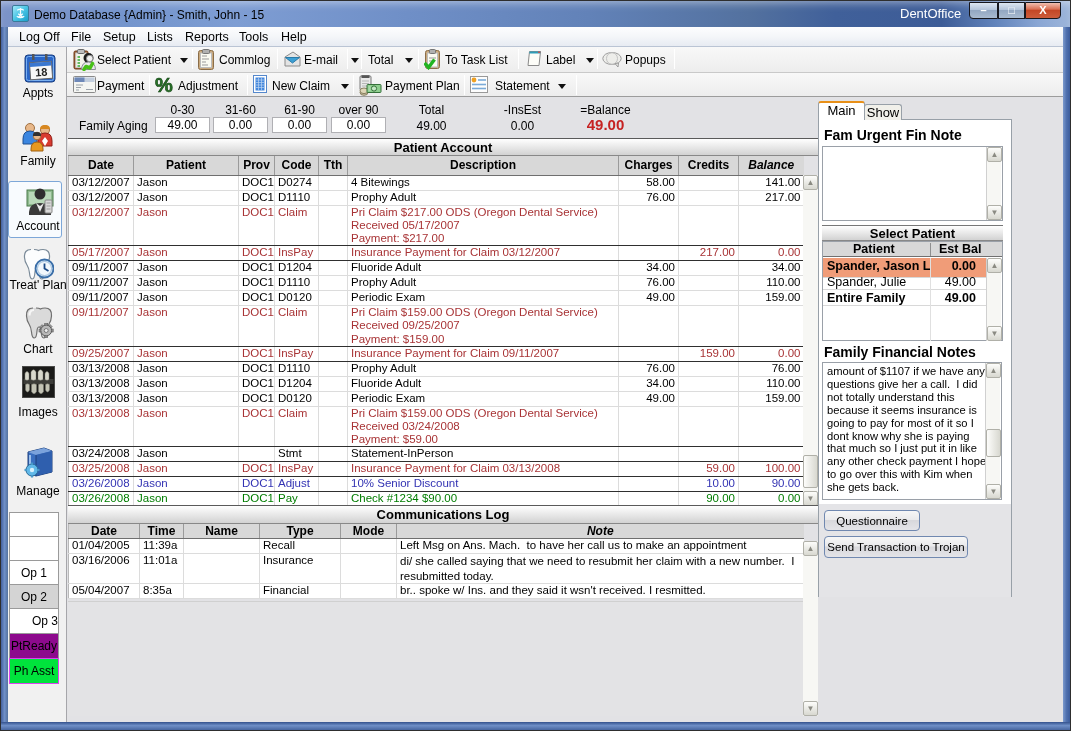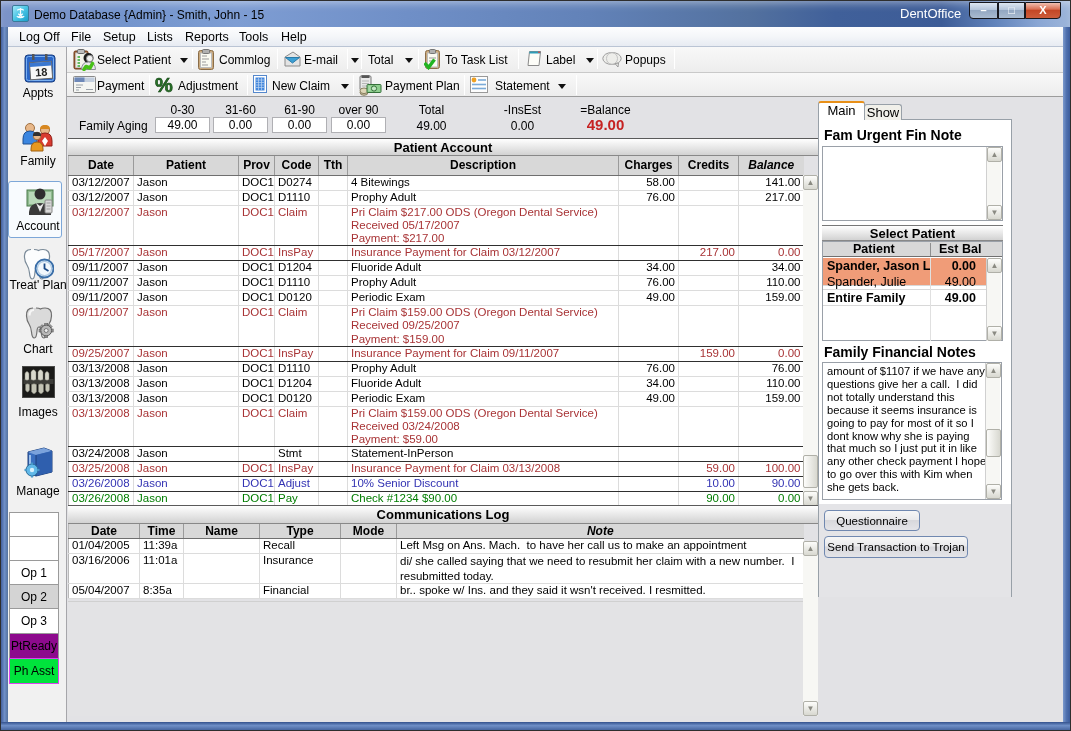--- a/index.html
+++ b/index.html
@@ -315,21 +315,21 @@
         <rect x="8.9" y="29" width="2.2" height="2.5"></rect>
         <rect x="2.5" y="22.9" width="2.5" height="2.2"></rect>
         <rect x="15" y="22.9" width="2.5" height="2.2"></rect>
       </g>
  </svg>
  <div class="slabel" style="left:0px;top:437px">Manage</div>
  <div class="abs" style="left:1px;top:465px;width:50px;height:25px;background:#fff;border:1px solid #9a9a9a"></div>
  <div class="abs" style="left:1px;top:489px;width:50px;height:25px;background:#fff;border:1px solid #9a9a9a"></div>
  <div class="abs" style="left:1px;top:513px;width:50px;height:25px;background:#fff;border:1px solid #9a9a9a;text-align:center;font-size:12px;line-height:24px">Op 1</div>
  <div class="abs" style="left:1px;top:537px;width:50px;height:25px;background:#d4d4d4;border:1px solid #9a9a9a;text-align:center;font-size:12px;line-height:24px">Op 2</div>
- <div class="abs" style="left:1px;top:561px;width:50px;height:26px;background:#fff;border:1px solid #9a9a9a;text-align:center;font-size:12px;line-height:25px">Op 3</div>
+ <div class="abs" style="left:1px;top:561px;width:50px;height:26px;background:#fff;border:1px solid #9a9a9a;text-align:right;font-size:12px;line-height:25px">Op 3</div>
  <div class="abs" style="left:1px;top:586px;width:50px;height:26px;background:#8d0a8d;border:1px solid #9a9a9a;text-align:center;font-size:12px;line-height:25px">PtReady</div>
  <div class="abs" style="left:1px;top:611px;width:50px;height:26px;background:#00e33c;border:1px solid #d946ef;text-align:center;font-size:12px;line-height:25px">Ph Asst</div>
 </div>
 <div id="main">
  <div class="aglbl" style="left:88px">0-30</div>
  <div class="aglbl" style="left:146px">31-60</div>
  <div class="aglbl" style="left:205px">61-90</div>
  <div class="aglbl" style="left:264px">over 90</div>
  <div class="aglbl" style="left:337px">Total</div>
  <div class="aglbl" style="left:428px">-InsEst</div>
@@ -638,21 +638,21 @@
    <div class="sbtn" style="top:58px">▼</div>
   </div>
  </div>
  <div class="abs secbar2" style="left:3px;top:105px;width:181px;height:16px">Select Patient</div>
  <div class="abs" style="left:3px;top:121px;width:181px;height:100px;background:#fff;border:1px solid #9aa0a8">
   <div class="abs" style="left:0;top:0;width:179px;height:15px;background:#d8d8d8;border-bottom:1px solid #707070;font-weight:bold;font-size:12.5px">
    <span class="abs" style="left:30px">Patient</span>
         <span class="abs" style="left:116px">Est Bal</span>
    <span class="abs" style="left:107px;top:1px;width:1px;height:13px;background:#8f8f8f"></span>
   </div>
-  <div class="abs" style="left:0;top:16px;width:163px;height:28px;background:#f09c78;font-weight:bold;font-size:12.5px;border-bottom:1px solid #d8d8d8">
+  <div class="abs" style="left:0;top:16px;width:163px;height:20px;background:#f09c78;font-weight:bold;font-size:12.5px;border-bottom:1px solid #d8d8d8">
    <span class="abs" style="left:4px;top:1px">Spander, Jason L</span>
         <span class="abs" style="right:10px;top:1px">0.00</span>
   </div>
   <div class="abs" style="left:0;top:32px;width:163px;height:16px;font-size:12.5px;border-bottom:1px solid #d8d8d8">
    <span class="abs" style="left:4px;top:1px">Spander, Julie</span>
         <span class="abs" style="right:10px;top:1px">49.00</span>
   </div>
   <div class="abs" style="left:0;top:48px;width:163px;height:16px;font-weight:bold;font-size:12.5px;border-bottom:1px solid #d8d8d8">
    <span class="abs" style="left:4px;top:1px">Entire Family</span>
         <span class="abs" style="right:10px;top:1px">49.00</span>

